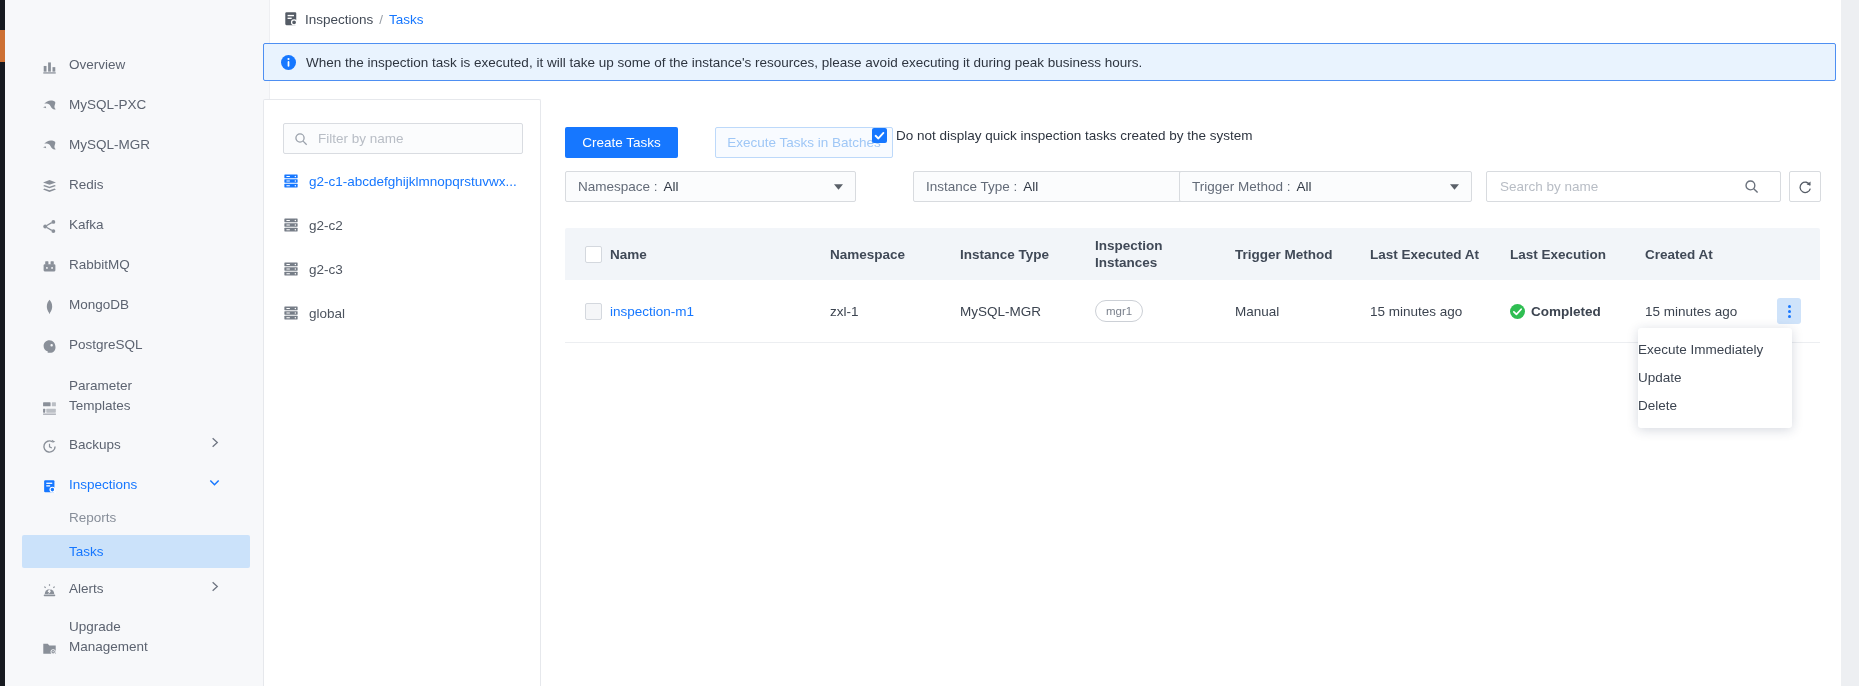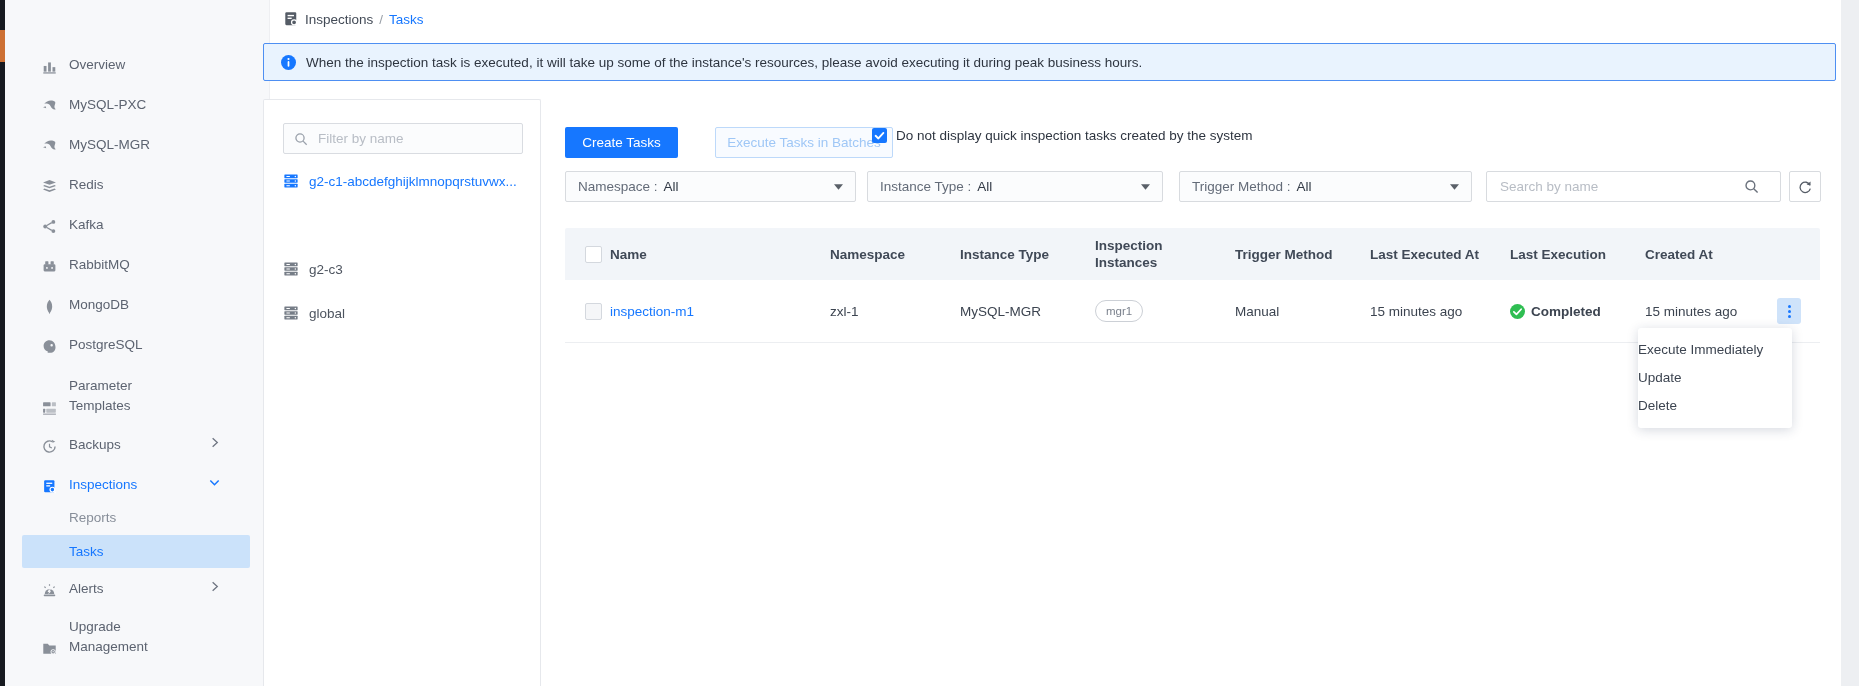--- a/index.html
+++ b/index.html
@@ -372,20 +372,28 @@
     <input type="text" placeholder="Filter by name" style="">
   </div>
   <div class="cl-item selected" style="top:66px">
     <span class="cicon">
         <svg>
           <use href="#i-server"></use>
         </svg>
       </span>
     <span class="clabel">g2-c1-abcdefghijklmnopqrstuvwx...</span>
   </div>
+  <div class="cl-item" style="top:110px">
+    <span class="cicon">
+        <svg>
+          <use href="#i-server"></use>
+        </svg>
+      </span>
+    <span class="clabel">g2-c2</span>
+  </div>
   <div class="cl-item" style="top:154px">
     <span class="cicon">
         <svg>
           <use href="#i-server"></use>
         </svg>
       </span>
     <span class="clabel">g2-c3</span>
   </div>
   <div class="cl-item" style="top:198px">
     <span class="cicon">
@@ -408,21 +416,21 @@
 
 <div class="dd" style="left:565px;width:291px">
   <span class="dlabel">Namespace :</span>
   <span class="dvalue">All</span>
   <span class="dcaret">
       <svg>
         <use href="#i-caret"></use>
       </svg>
     </span>
 </div>
-<div class="dd" style="left:867px;width:296px">
+<div class="dd" style="left:913px;width:296px">
   <span class="dlabel">Instance Type :</span>
   <span class="dvalue">All</span>
   <span class="dcaret">
       <svg>
         <use href="#i-caret"></use>
       </svg>
     </span>
 </div>
 <div class="dd" style="left:1179px;width:293px">
   <span class="dlabel">Trigger Method :</span>

